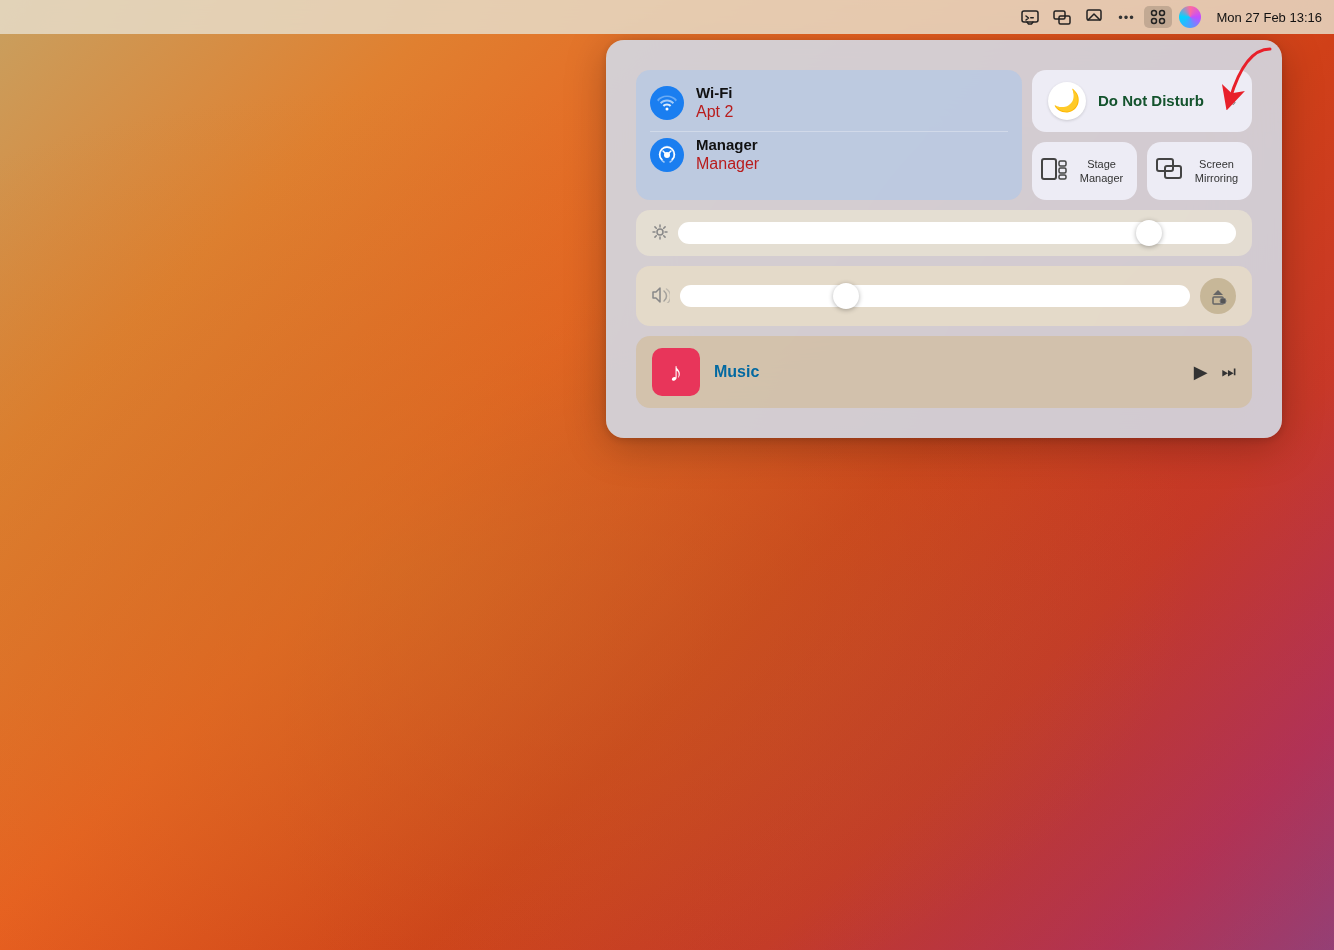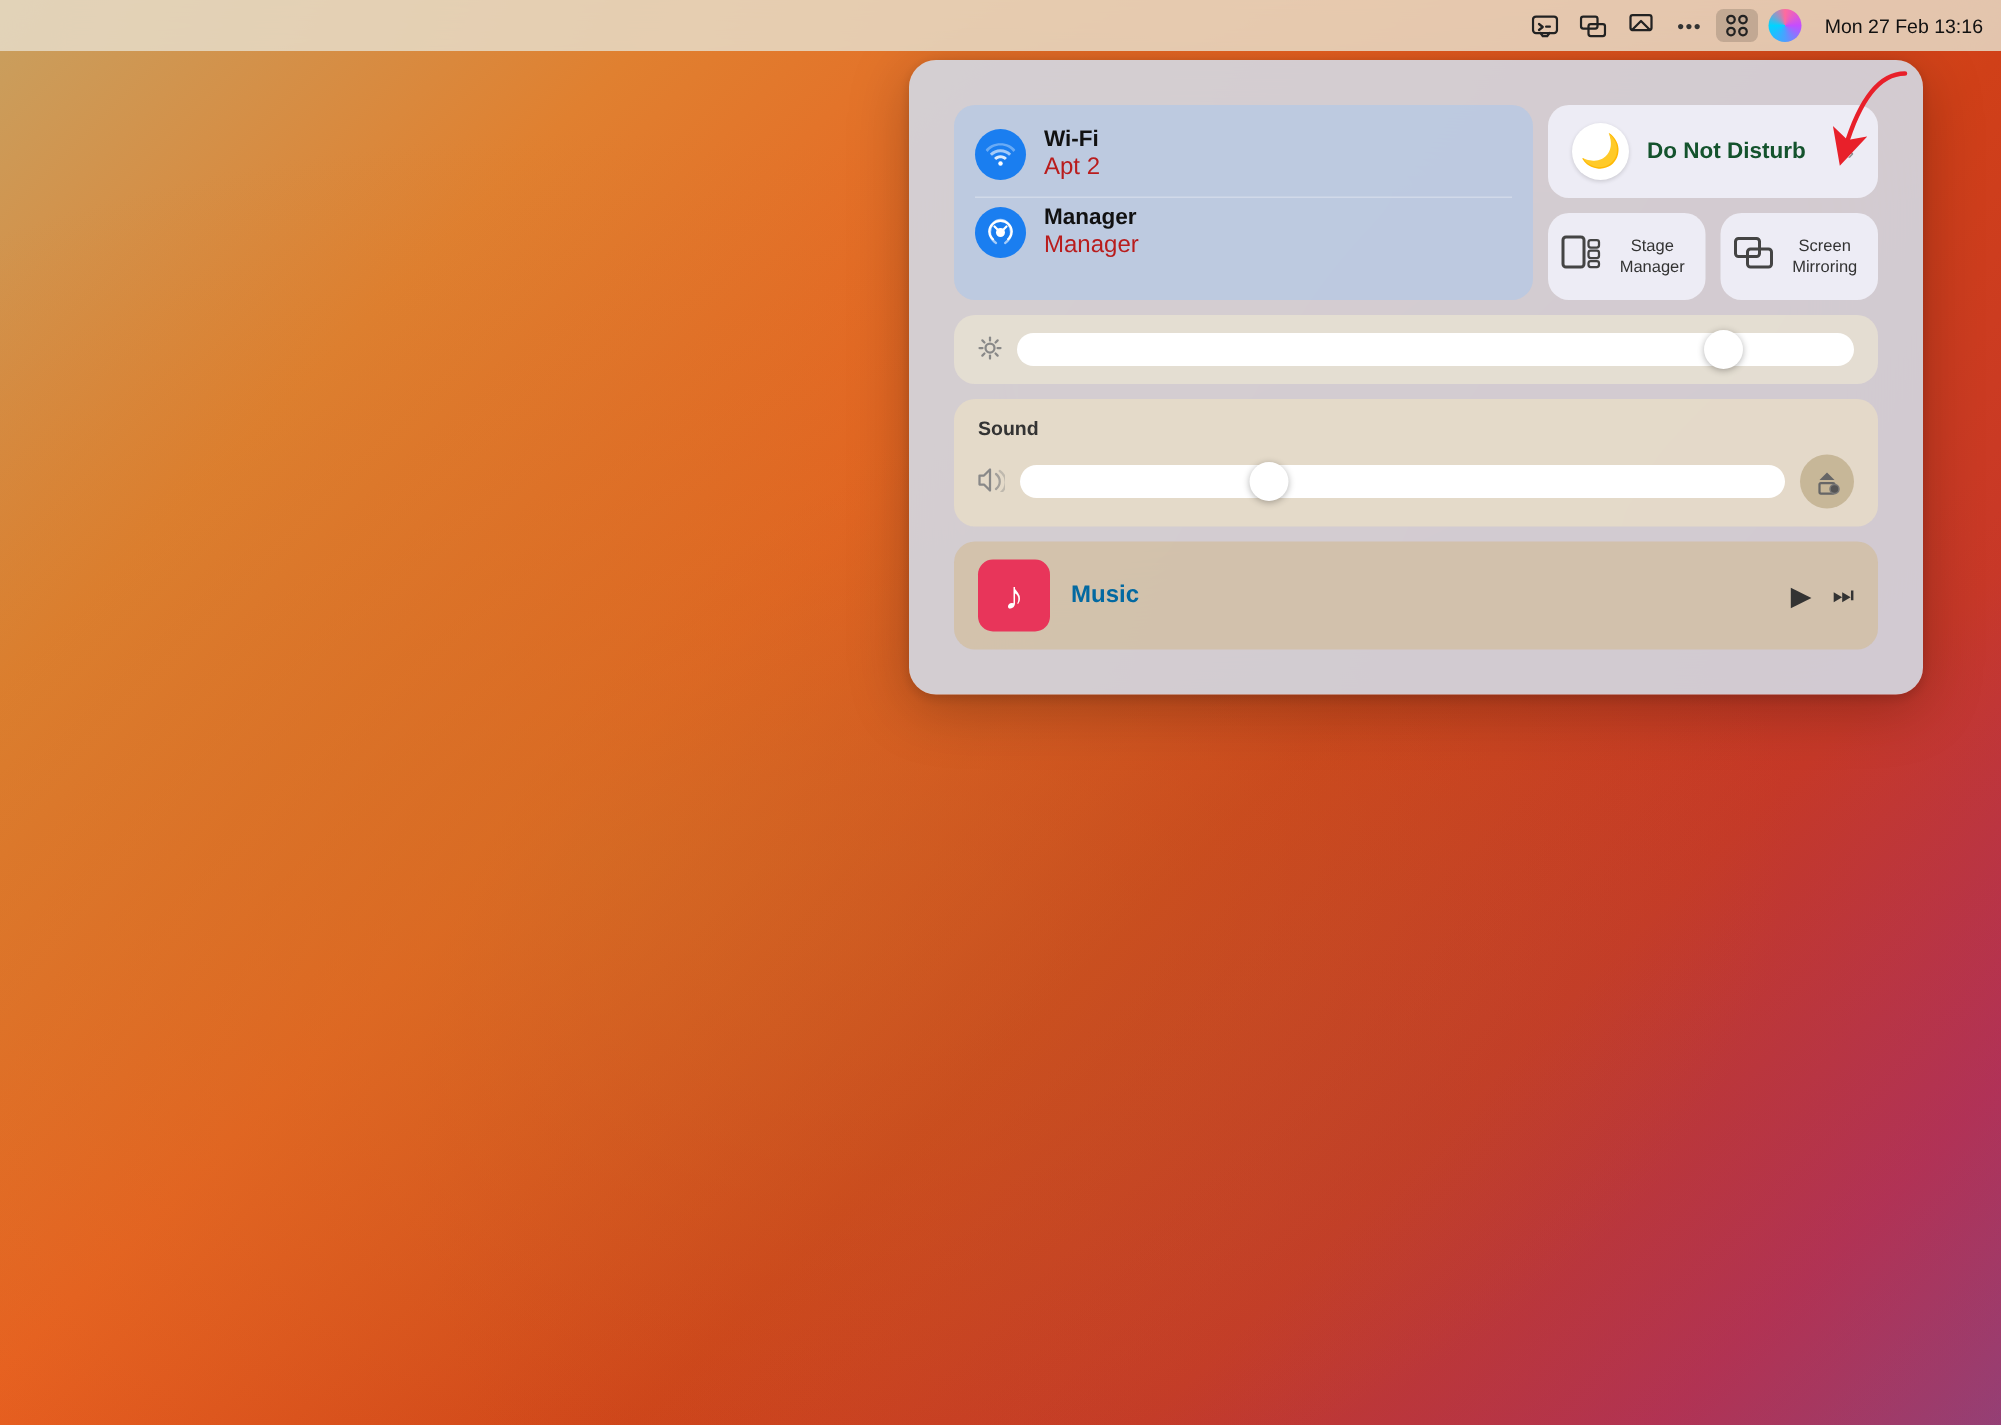--- a/index.html
+++ b/index.html
@@ -520,21 +520,20 @@
           </svg>
         </span>
         <div class="display-slider-track" style="flex:1; height:22px; background:white; border-radius:11px; position:relative;">
           <div style="position:absolute; left:82%; top:50%; transform:translateY(-50%); width:26px; height:26px; background:white; border-radius:50%; box-shadow:0 1px 5px rgba(0,0,0,0.3); cursor:pointer;">
           </div>
         </div>
       </div>
     </div>
 
     <div class="sound-section">
-      <div class="slider-label">Sound</div>
       <div class="sound-row">
         <span class="slider-icon">
           <svg width="18" height="16" viewBox="0 0 18 16" fill="none">
             <path d="M1 5h3l4-4v14l-4-4H1z" stroke="#888" stroke-width="1.5" fill="none" stroke-linejoin="round"></path>
             <path d="M12 4c1.5 1.2 2.5 3 2.5 5s-1 3.8-2.5 5" stroke="#888" stroke-width="1.5" fill="none" stroke-linecap="round" opacity="0.7"></path>
             <path d="M14.5 2C17 3.8 18.5 6.7 18.5 9.5S17 15.2 14.5 17" stroke="#888" stroke-width="1.5" fill="none" stroke-linecap="round" opacity="0.4"></path>
           </svg>
         </span>
         <div class="sound-slider-track" style="flex:1; height:22px; background:white; border-radius:11px; position:relative;">
           <div style="position:absolute; left:30%; top:50%; transform:translateY(-50%); width:26px; height:26px; background:white; border-radius:50%; box-shadow:0 1px 5px rgba(0,0,0,0.3); cursor:pointer;">

